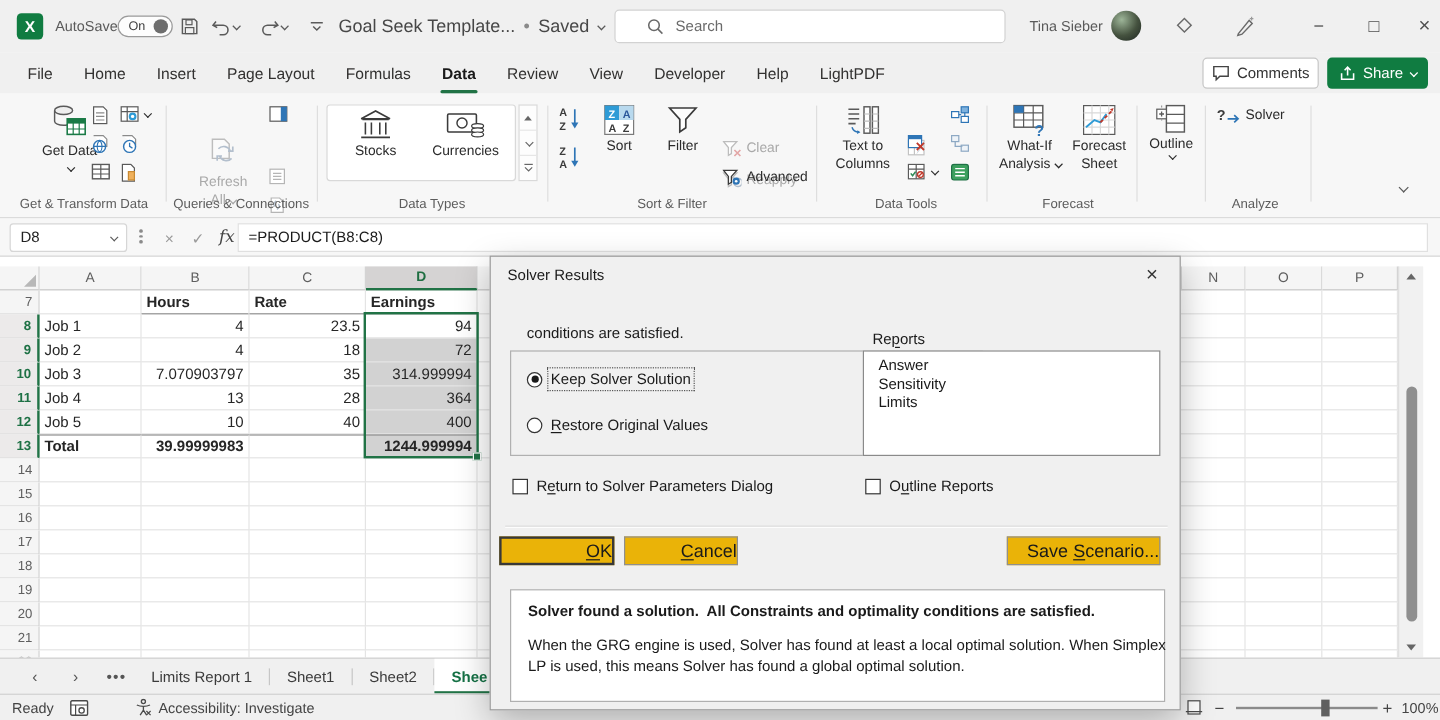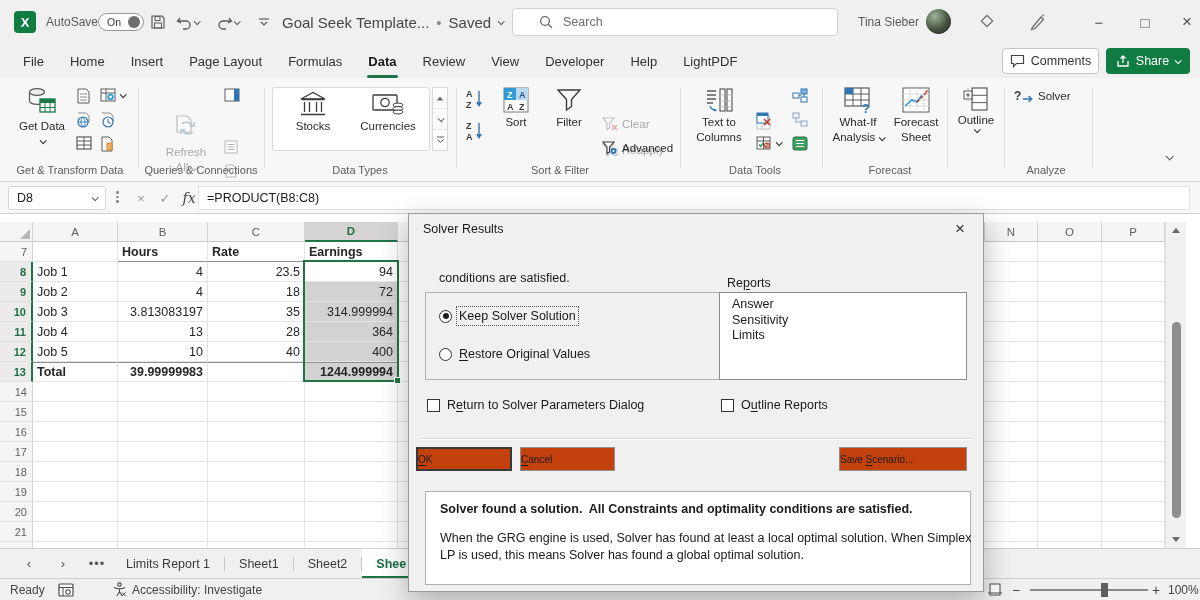--- a/index.html
+++ b/index.html
@@ -142,22 +142,22 @@
   .radio { width:13px; height:13px; border:1px solid #333; border-radius:50%; background:#fff; position:relative; flex:none; }
   .radio.checked::after { content:""; position:absolute; inset:2.5px; background:#1a1a1a; border-radius:50%; }
   .focus-dotted { outline:1px dotted #555; outline-offset:2px; }
   .reports-lbl { position:absolute; left:318px; top:62px; }
   .listbox { position:absolute; left:310px; top:78px; width:248px; height:88px; background:#fff;
              border:1px solid #8a8a8a; padding:4px 0 0 12px; line-height:15.5px; }
   .cb-row { position:absolute; display:flex; align-items:center; gap:7px; }
   .cbox { width:13px; height:13px; border:1px solid #333; background:#fff; flex:none; }
   .dlg-sep { position:absolute; left:12px; top:224px; width:552px; height:2px;
              border-top:1px solid #d9d9d9; border-bottom:1px solid #fdfdfd; }
-  .wbtn { position:absolute; top:233px; height:24px; background:#c2410c; border:1px solid #8f8f8f;
-          display:flex; align-items:center; justify-content:flex-start; font-size:10px; color:#1a1a1a; }
+  .wbtn { position:absolute; top:233px; height:24px; background:#eab308; border:1px solid #8f8f8f;
+          display:flex; align-items:center; justify-content:flex-end; font-size:15px; color:#1a1a1a; }
   .wbtn.default { border:2px solid #383838; }
   .infopanel { position:absolute; left:16px; top:277px; width:546px; height:94px; background:#fff;
                border:1px solid #b0b0b0; }
   .info-bold { position:absolute; left:14px; top:10px; font-weight:700; white-space:pre-wrap; }
   .info-body { position:absolute; left:14px; top:38px; width:535px; line-height:17px; }
   .u { text-decoration:underline; text-underline-offset:2px; }
 
   svg { display:block; }
 </style>
 </head>
@@ -259,21 +259,21 @@
           <path d="M7 8 V1 M4.5 3.5 L7 1 l2.5 2.5" fill="none" stroke="#fff" stroke-width="1.3"></path>
           <path d="M2 6 v5 h10 V6" fill="none" stroke="#fff" stroke-width="1.3"></path>
         </svg>
       <span>Share</span>
       <span class="chev chev-sm" style="color:#fff"></span>
     </div>
   </div>
 
   <div class="ribbon">
 
-    <div class="bigbtn" style="left:16px; top:8px; width:52px;">
+    <div class="bigbtn" style="left:32px; top:8px; width:52px;">
       <svg width="30" height="32" viewBox="0 0 30 32">
         <ellipse cx="10" cy="6" rx="7.5" ry="3.4" fill="#eee" stroke="#5a5a5a" stroke-width="1.2"></ellipse>
         <path d="M2.5 6 v9 c0 1.9 3.4 3.4 7.5 3.4 1 0 2-.1 3-.3" fill="none" stroke="#5a5a5a" stroke-width="1.2"></path>
         <rect x="13" y="13" width="15" height="13" fill="#fff" stroke="#1a7a46" stroke-width="1.3"></rect>
         <rect x="13" y="13" width="15" height="4" fill="#1a7a46"></rect>
         <path d="M18 13v13 M23 13v13 M13 21.5h15" stroke="#1a7a46" stroke-width="1"></path>
       </svg>
       <span><span>Get</span> <span>Data</span> <span class="chev chev-sm"></span></span>
     </div>
     <div class="smallbtn" style="left:76px; top:10px;">
@@ -618,21 +618,21 @@
           <div class="gc num" style="width:97px">18</div>
           <div class="gc num sel-fill" style="width:93px">72</div>
           <div class="gc fillcell" style="width:587px"></div>
           <div class="gc" style="width:53px"></div>
           <div class="gc" style="width:64px"></div>
           <div class="gc" style="width:63px"></div>
         </div>
         <div class="grow">
           <div class="gutter selrow" style="width:33px">10</div>
           <div class="gc" style="width:85px">Job 3</div>
-          <div class="gc num" style="width:90px">3.813083197</div>
+          <div class="gc num" style="width:90px">7.070903797</div>
           <div class="gc num" style="width:97px">35</div>
           <div class="gc num sel-fill" style="width:93px">314.999994</div>
           <div class="gc fillcell" style="width:587px"></div>
           <div class="gc" style="width:53px"></div>
           <div class="gc" style="width:64px"></div>
           <div class="gc" style="width:63px"></div>
         </div>
         <div class="grow">
           <div class="gutter selrow" style="width:33px">11</div>
           <div class="gc" style="width:85px">Job 4</div>

